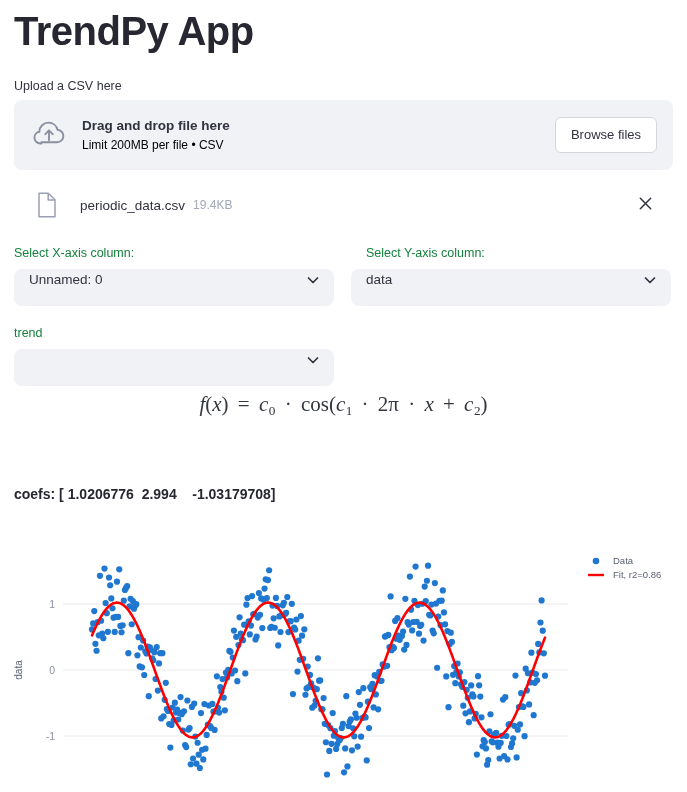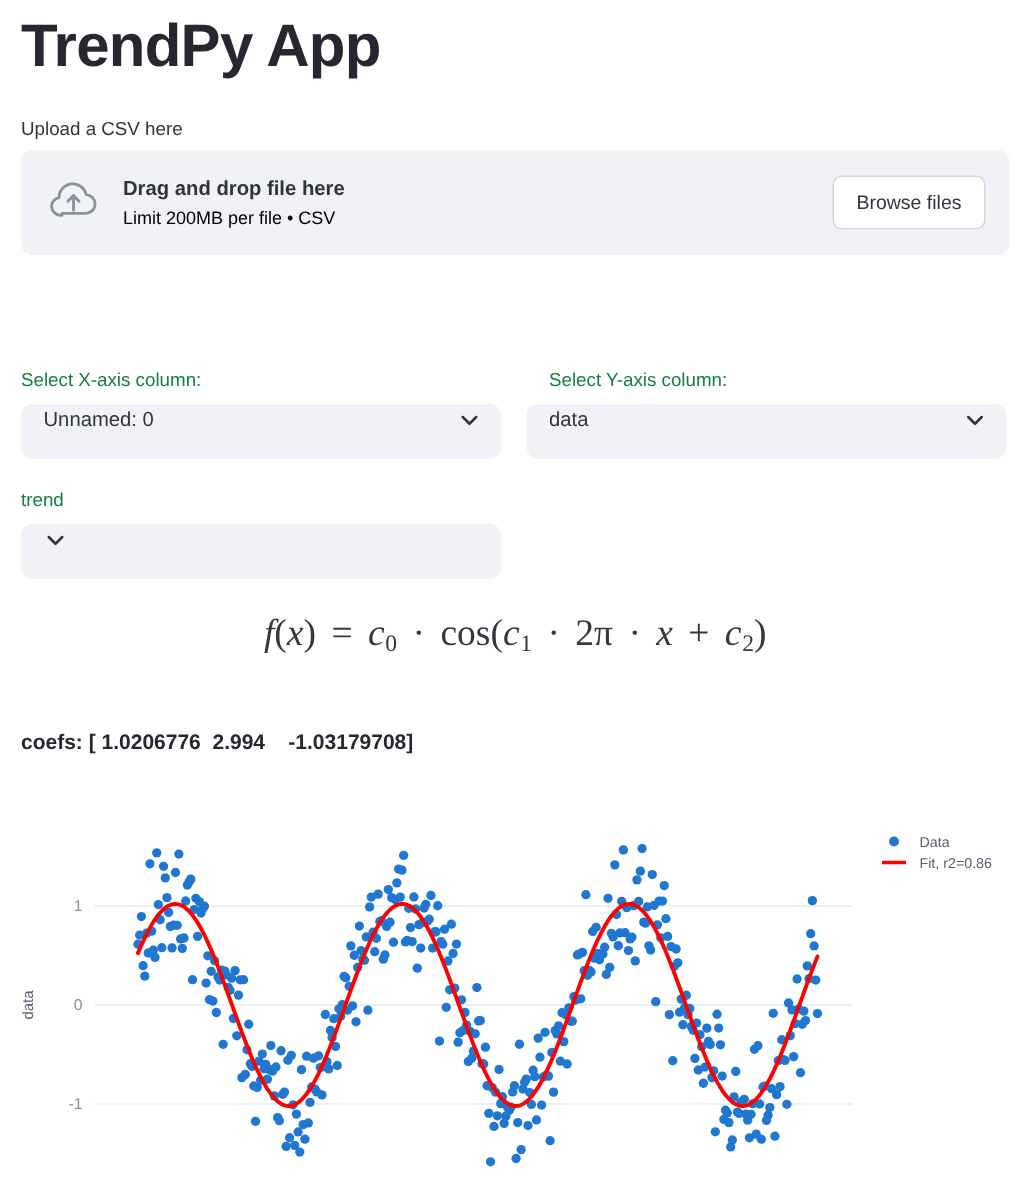--- a/index.html
+++ b/index.html
@@ -113,45 +113,46 @@
     position: absolute;
     box-sizing: border-box;
     height: 37px;
     background: #f0f2f6;
     border: 1px solid transparent;
     border-radius: 8px;
     display: flex;
     align-items: center;
     padding: 0 12px 16px 14px;
     cursor: pointer;
+    justify-content: flex-end;
   }
   .select-value {
     flex: 1 1 auto;
     font-size: 13.5px;
     color: #31333f;
     white-space: nowrap;
     overflow: hidden;
   }
   .chev { flex: 0 0 auto; width: 16px; height: 16px; }
 
   #x-label  { left: 14px;  top: 246px; }
   #x-select { left: 14px;  top: 269px; width: 320px; }
   #y-label  { left: 366px; top: 246px; }
   #y-select { left: 351px; top: 269px; width: 320px; }
   #t-label  { left: 14px;  top: 326px; }
   #t-select { left: 14px;  top: 349px; width: 320px; }
 
   
   .formula {
     position: absolute;
-    left: 0; top: 409px;
+    left: 0; top: 392px;
     width: 687px;
     text-align: center;
     font-family: "Liberation Serif", serif;
-    font-size: 25px;
+    font-size: 21px;
     color: #33373f;
     white-space: nowrap;
   }
   .formula i { font-style: italic; }
   .formula .op { padding: 0 2px; }
   .formula sub {
     font-size: 0.63em;
     vertical-align: -0.28em;
     font-style: normal;
     padding-left: 0.5px;
@@ -209,20 +210,38 @@
         <path d="M13.3 16.2 17 12.4l3.7 3.8" fill="none" stroke="#8a90a0" stroke-width="1.9" stroke-linecap="round" stroke-linejoin="round"></path>
       </svg>
     </span>
     <div class="dz-texts">
       <div class="dz-main">Drag and drop file here</div>
       <div class="dz-sub">Limit 200MB per file • CSV</div>
     </div>
     <button class="browse-btn">Browse files</button>
   </div>
 
+  <div class="file-row">
+    <span class="file-icon">
+      <svg viewBox="0 0 22 26" width="22" height="26" aria-hidden="true">
+        <path d="M3 1.2h9.2L19 7.8V24.8H3z" fill="#ffffff" stroke="#9aa0b4" stroke-width="1.5" stroke-linejoin="round"></path>
+        <path d="M12.2 1.2V7.9H19" fill="none" stroke="#9aa0b4" stroke-width="1.5" stroke-linejoin="round"></path>
+      </svg>
+    </span>
+    <span class="file-name">periodic_data.csv</span>
+    <span class="file-size">19.4KB</span>
+    <span class="file-spacer"></span>
+    <button class="close-btn">
+      <span>
+        <svg viewBox="0 0 18 18" width="17" height="17" aria-hidden="true">
+          <path d="M3.5 3.5 14.5 14.5M14.5 3.5 3.5 14.5" stroke="#31333f" stroke-width="1.6" stroke-linecap="round"></path>
+        </svg>
+      </span>
+    </button>
+  </div>
 
   <div class="field-label" id="x-label">Select X-axis column:</div>
   <div class="select-box" id="x-select">
     <span class="select-value">Unnamed: 0</span>
     <span class="chev">
       <svg viewBox="0 0 16 16" width="16" height="16" aria-hidden="true">
         <path d="M3.5 6 8 10.5 12.5 6" fill="none" stroke="#31333f" stroke-width="1.7" stroke-linecap="round" stroke-linejoin="round"></path>
       </svg>
     </span>
   </div>

